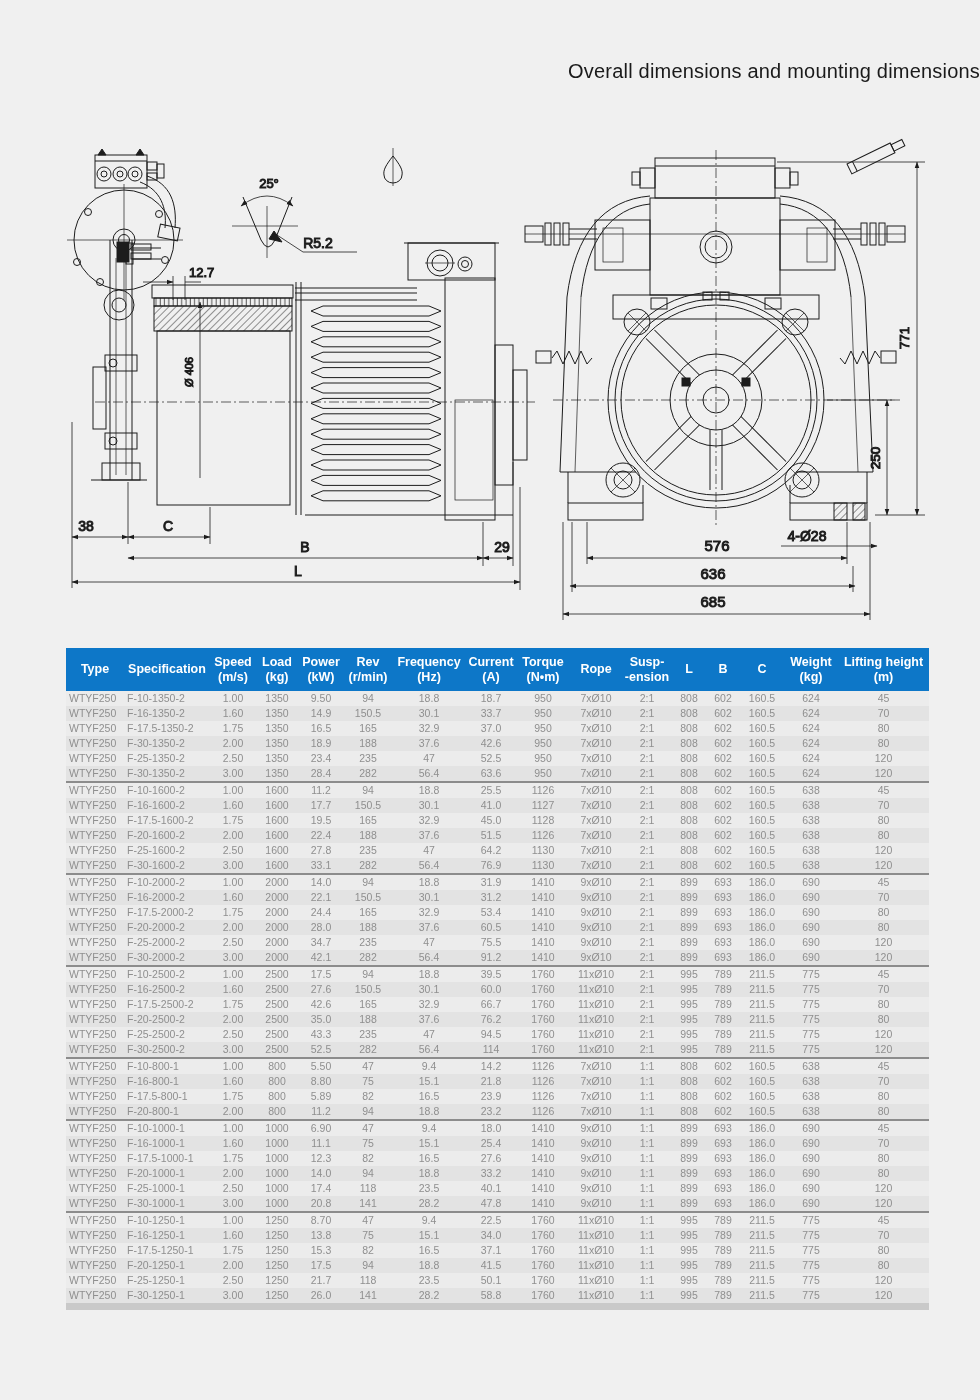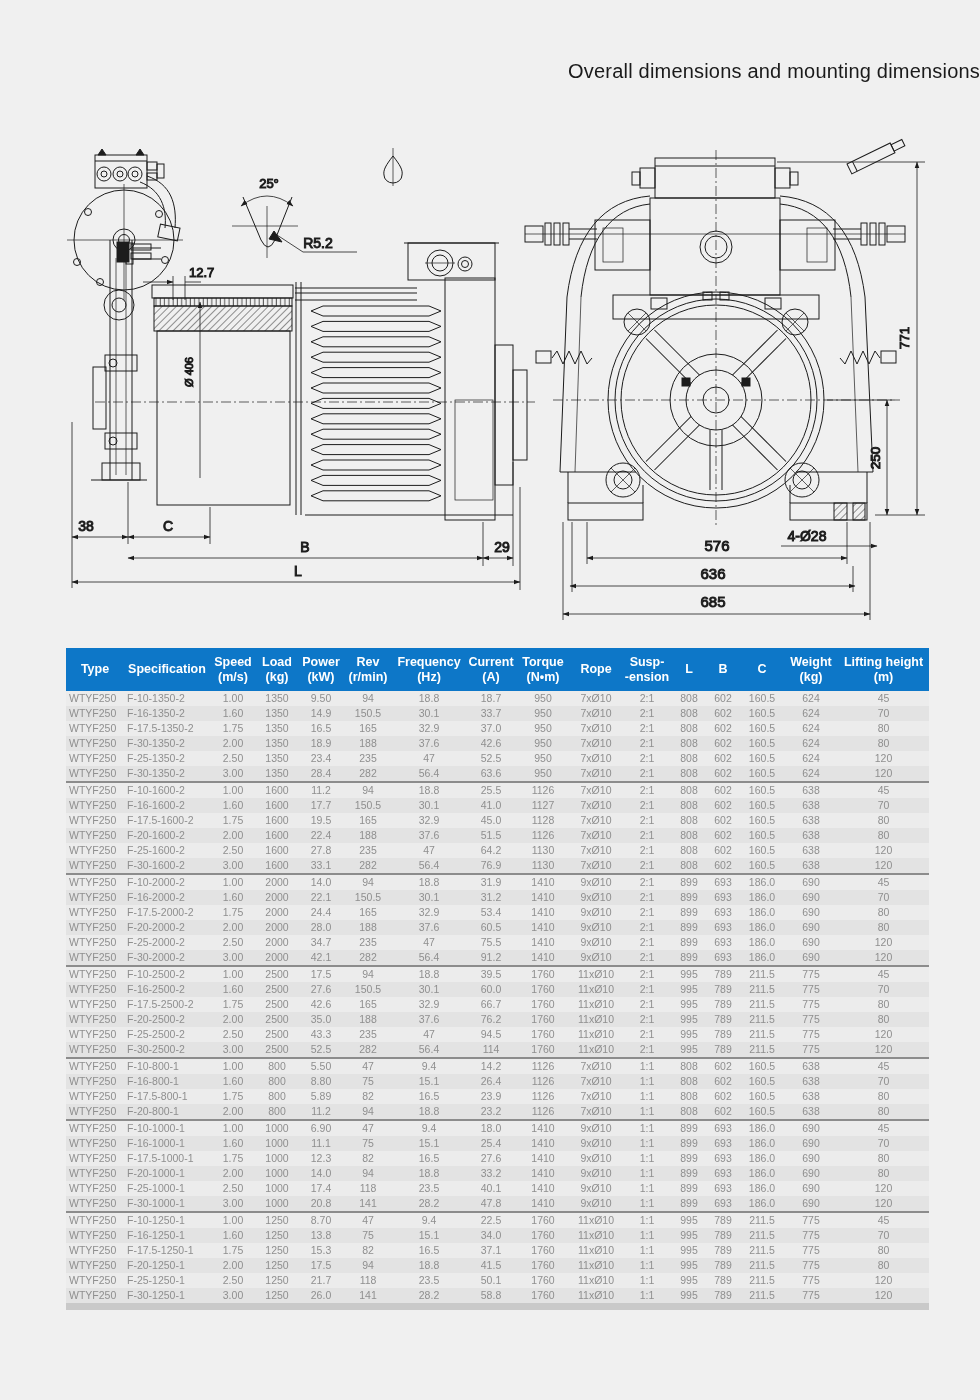--- a/index.html
+++ b/index.html
@@ -859,21 +859,21 @@
           <td>45</td>
         </tr>
         <tr class="rb">
           <td class="left">WTYF250</td>
           <td class="left">F-16-800-1</td>
           <td>1.60</td>
           <td>800</td>
           <td>8.80</td>
           <td>75</td>
           <td>15.1</td>
-          <td>26.4</td>
+          <td>21.8</td>
           <td>1126</td>
           <td>7xØ10</td>
           <td>1:1</td>
           <td>808</td>
           <td>602</td>
           <td>160.5</td>
           <td>638</td>
           <td>70</td>
         </tr>
         <tr class="ra">

